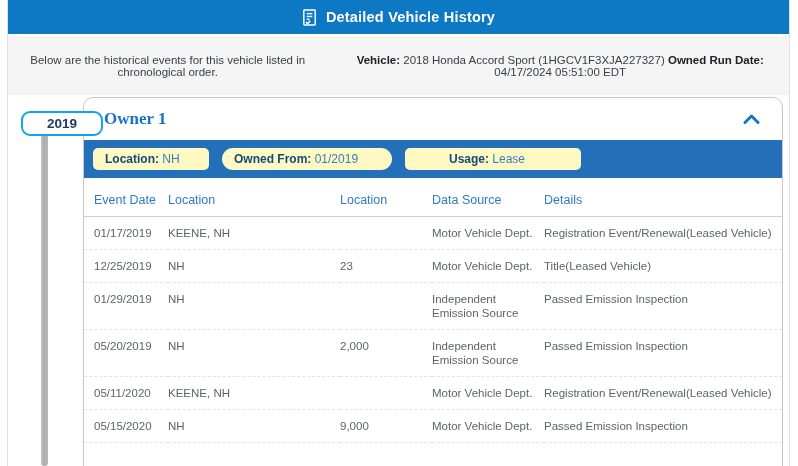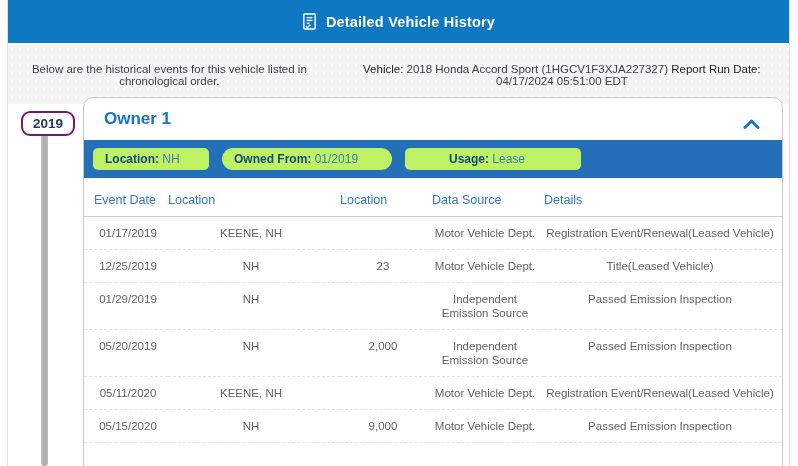--- a/index.html
+++ b/index.html
@@ -9,67 +9,67 @@
     font-family: "Liberation Sans", sans-serif;
   }
   .page {
     position: absolute; left: 7px; top: 0;
     width: 783px; height: 466px;
     border-left: 1px solid #e0e0e0;
     border-right: 1px solid #e0e0e0;
   }
   
   .app-header {
-    height: 43px; background: #0d78c4; color: #fff;
+    height: 34px; background: #0d78c4; color: #fff;
     display: flex; align-items: center; justify-content: center; gap: 9px;
     font-weight: bold; font-size: 14.5px; letter-spacing: .2px;
   }
   .app-header svg { display: block; }
   
   .intro {
     margin-top: 2px; height: 59px;
     background-color: #f4f4f5;
     background-image: radial-gradient(#fdfdfd 1px, transparent 1.3px);
     background-size: 8px 8px;
     display: flex; flex-direction: row; align-items: center; justify-content: center;
     gap: 4px; font-size: 11.5px; color: #3c4043; text-align: center;
   }
-  .intro .bold { font-weight: normal; color: #202124; }
+  .intro .bold { font-weight: bold; color: #202124; }
   
   .timeline-line {
     position: absolute; left: 33px; top: 128px;
     width: 7px; height: 338px;
     background: linear-gradient(to right, #c4c4c4, #adadad 40%, #b8b8b8);
     border-radius: 3px;
   }
   .year-badge {
     position: absolute; left: 13px; top: 111px; z-index: 2;
-    background: #fff; border: 2px solid #701a75; border-radius: 9px;
-    padding: 3px 10px; font-size: 13.5px; font-weight: bold; color: #1d3b66;
+    background: #fff; border: 2px solid #0ea5e9; border-radius: 9px;
+    padding: 3px 24px; font-size: 13.5px; font-weight: bold; color: #1d3b66;
   }
   
   .card {
     position: absolute; left: 75px; top: 97px;
     width: 700px; height: 520px;
     background: #fff; border: 1px solid #c8c8c8; border-radius: 10px;
     overflow: hidden;
   }
   .card-header {
-    display: flex; align-items: flex-end; justify-content: space-between;
-    padding: 11px 22px 11px 20px; cursor: pointer;
+    display: flex; align-items: center; justify-content: space-between;
+    padding: 11px 22px 11px 20px; cursor: pointer; font-family: Liberation Serif, serif;
   }
   .owner-title { color: #1a73c8; font-weight: bold; font-size: 17px; }
   .chevron svg { display: block; }
   
   .owner-bar {
     background: #2470b8; display: flex; align-items: center;
     gap: 13px; padding: 8px 9px; height: 38px;
   }
   .chip {
-    background: #bef264; border-radius: 5px; padding: 4px 12px;
+    background: #fef9c3; border-radius: 5px; padding: 4px 12px;
     font-size: 12px; line-height: 14px; white-space: nowrap;
   }
   .chip .chip-label { font-weight: bold; color: #15497e; }
   .chip .chip-value { color: #3a7cc0; }
   .chip-0 { min-width: 116px; }
   .chip-1 { min-width: 170px; border-radius: 11px; }
   .chip-2 { min-width: 176px; padding-left: 44px; }
   
   table.events { width: 100%; border-collapse: collapse; table-layout: fixed; }
   table.events col.c0 { width: 84px; }
@@ -78,21 +78,20 @@
   table.events col.c3 { width: 112px; }
   table.events th {
     text-align: left; font-weight: normal; color: #2f7bc4; font-size: 12.5px;
     padding: 15px 6px 9px 0; border-bottom: 1px solid #cfcfcf;
   }
   table.events th:first-child, table.events td:first-child { padding-left: 10px; }
   table.events td {
     font-size: 11.5px; color: #5f6368; line-height: 14px;
     padding: 9px 6px 9px 0; border-bottom: 1px dashed #e3e3e3;
     vertical-align: top;
-    text-align: center;
   }
   table.events td.details-cell { white-space: nowrap; }
 </style>
 </head>
 <body>
 
 <div class="page">
 
   <div class="app-header">
     <span>
@@ -103,21 +102,21 @@
         <line x1="6" y1="14.5" x2="10" y2="14.5"></line>
         <path d="M5 18.5 l2.2 2.2 L11 16.5" stroke-width="2.2"></path>
       </svg>
     </span>
     <span>Detailed Vehicle History</span>
   </div>
 
   <div class="intro">
     <div>Below are the historical events for this vehicle listed in chronological order.</div>
     <div>
-      <span class="bold">Vehicle:</span><span> 2018 Honda Accord Sport (1HGCV1F3XJA227327) </span><span class="bold">Report Run Date:</span><span> 04/17/2024 05:51:00 EDT</span>
+      <span class="bold">Vehicle:</span><span> 2018 Honda Accord Sport (1HGCV1F3XJA227327) </span><span class="bold">Owned Run Date:</span><span> 04/17/2024 05:51:00 EDT</span>
     </div>
   </div>
 
   <div class="timeline-line"></div>
   <div class="year-badge">2019</div>
 
   <div class="card">
 
     <div class="card-header">
       <span class="owner-title">Owner 1</span>

